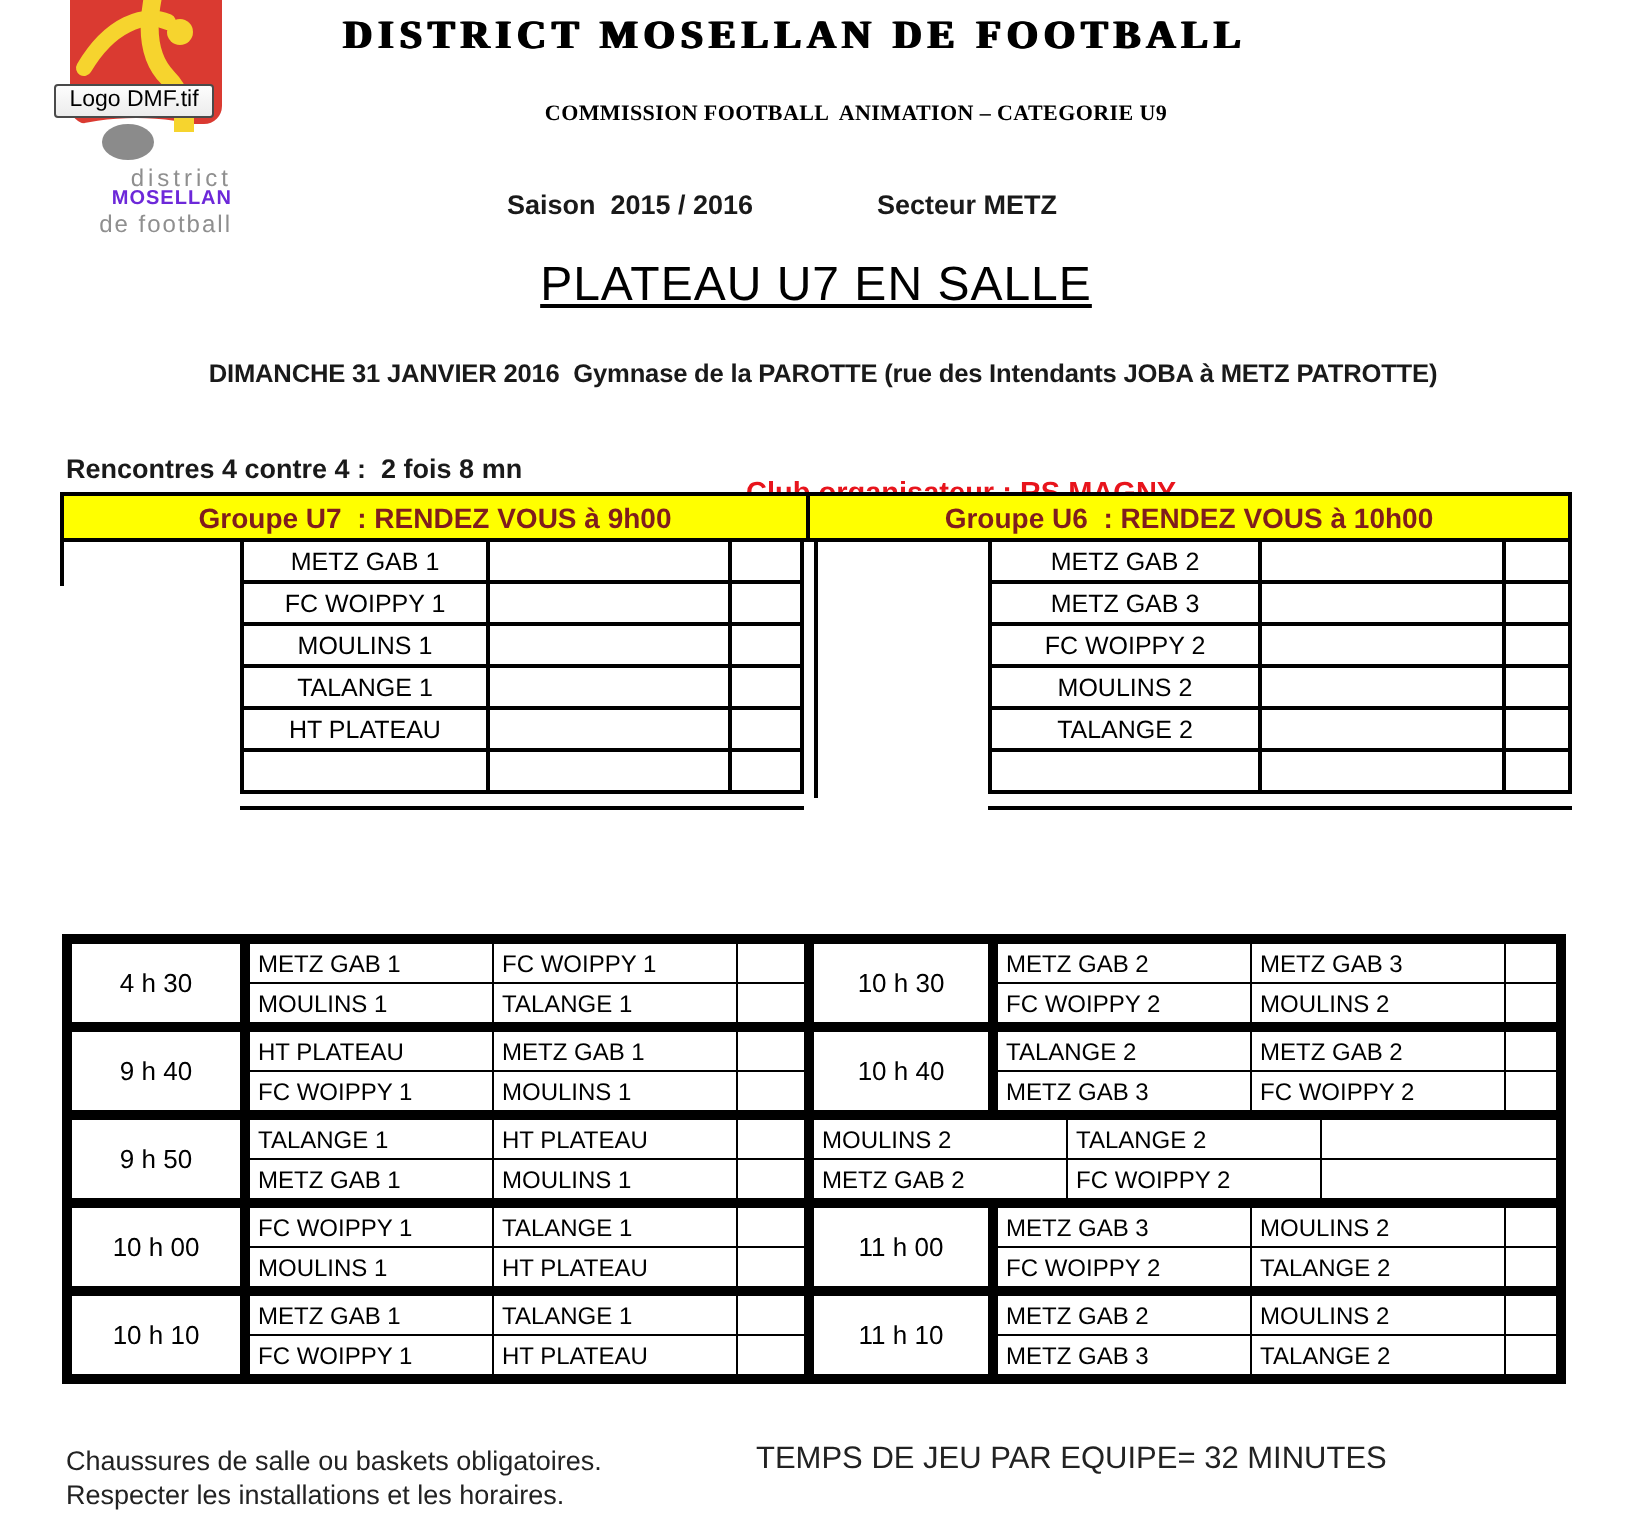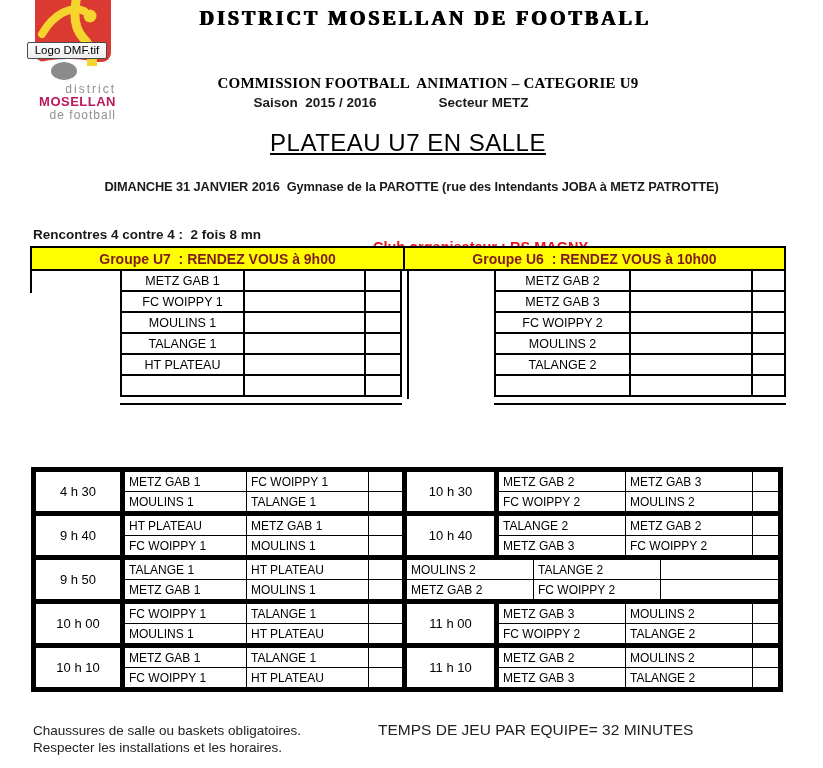--- a/index.html
+++ b/index.html
@@ -18,29 +18,27 @@
   .pre{white-space:pre-wrap;}
 
   
   .doc-title{
     left:0;top:7px;width:795px;
     text-align:center;
     font-family:"Liberation Serif", serif;
     font-weight:bold;font-size:20px;letter-spacing:3px;
     text-shadow:0.6px 0 0 #000, -0.6px 0 0 #000;
     color:#000;
-    padding-left:28px;
   }
   .doc-subtitle{
     left:35px;top:51px;width:786px;
     text-align:center;
     font-family:"Liberation Serif", serif;
-    font-weight:bold;font-size:15px;letter-spacing:0.2px;
+    font-weight:bold;font-size:11px;letter-spacing:0.2px;
     color:#000;
-    margin-top:24px;
   }
   .season-line{left:0;top:95px;width:782px;text-align:center;font-weight:bold;font-size:13.5px;}
   .season-line .gap{display:inline-block;width:62px;}
   .event-title{
     left:0;top:129px;width:816px;text-align:center;
     font-size:24px;letter-spacing:0.5px;
     text-decoration:underline;
     color:#000;
   }
   .date-line{left:0;top:179px;width:823px;text-align:center;font-weight:bold;font-size:12.8px;letter-spacing:-0.1px;}
@@ -51,21 +49,21 @@
   .logo-wrap{left:30px;top:0;width:90px;height:85px;}
   .logo-badge{
     left:27px;top:42px;width:78px;height:15px;
     background:linear-gradient(#fdfdfd,#ececec);
     border:1px solid #4a4a4a;border-radius:2px;
     font-size:11.5px;line-height:15px;text-align:center;color:#000;
     z-index:3;
   }
   .logo-text{left:12px;top:83px;width:104px;text-align:right;line-height:1.0;}
   .logo-text .l1{font-size:12px;color:#8f8f8f;letter-spacing:2px;}
-  .logo-text .l2{font-size:13px;color:#be185d;font-weight:bold;letter-spacing:0.5px;}
+  .logo-text .l2{font-size:10px;color:#6d28d9;font-weight:bold;letter-spacing:0.5px;}
   .logo-text .l3{font-size:12px;color:#8f8f8f;letter-spacing:1px;margin-top:1px;}
 
   
   .group-band{
     left:30px;top:246px;width:756px;height:25px;
     background:#ffff00;border:2px solid #000;
     box-sizing:border-box;display:flex;
   }
   .group-cell{
     height:100%;display:flex;align-items:center;justify-content:center;

